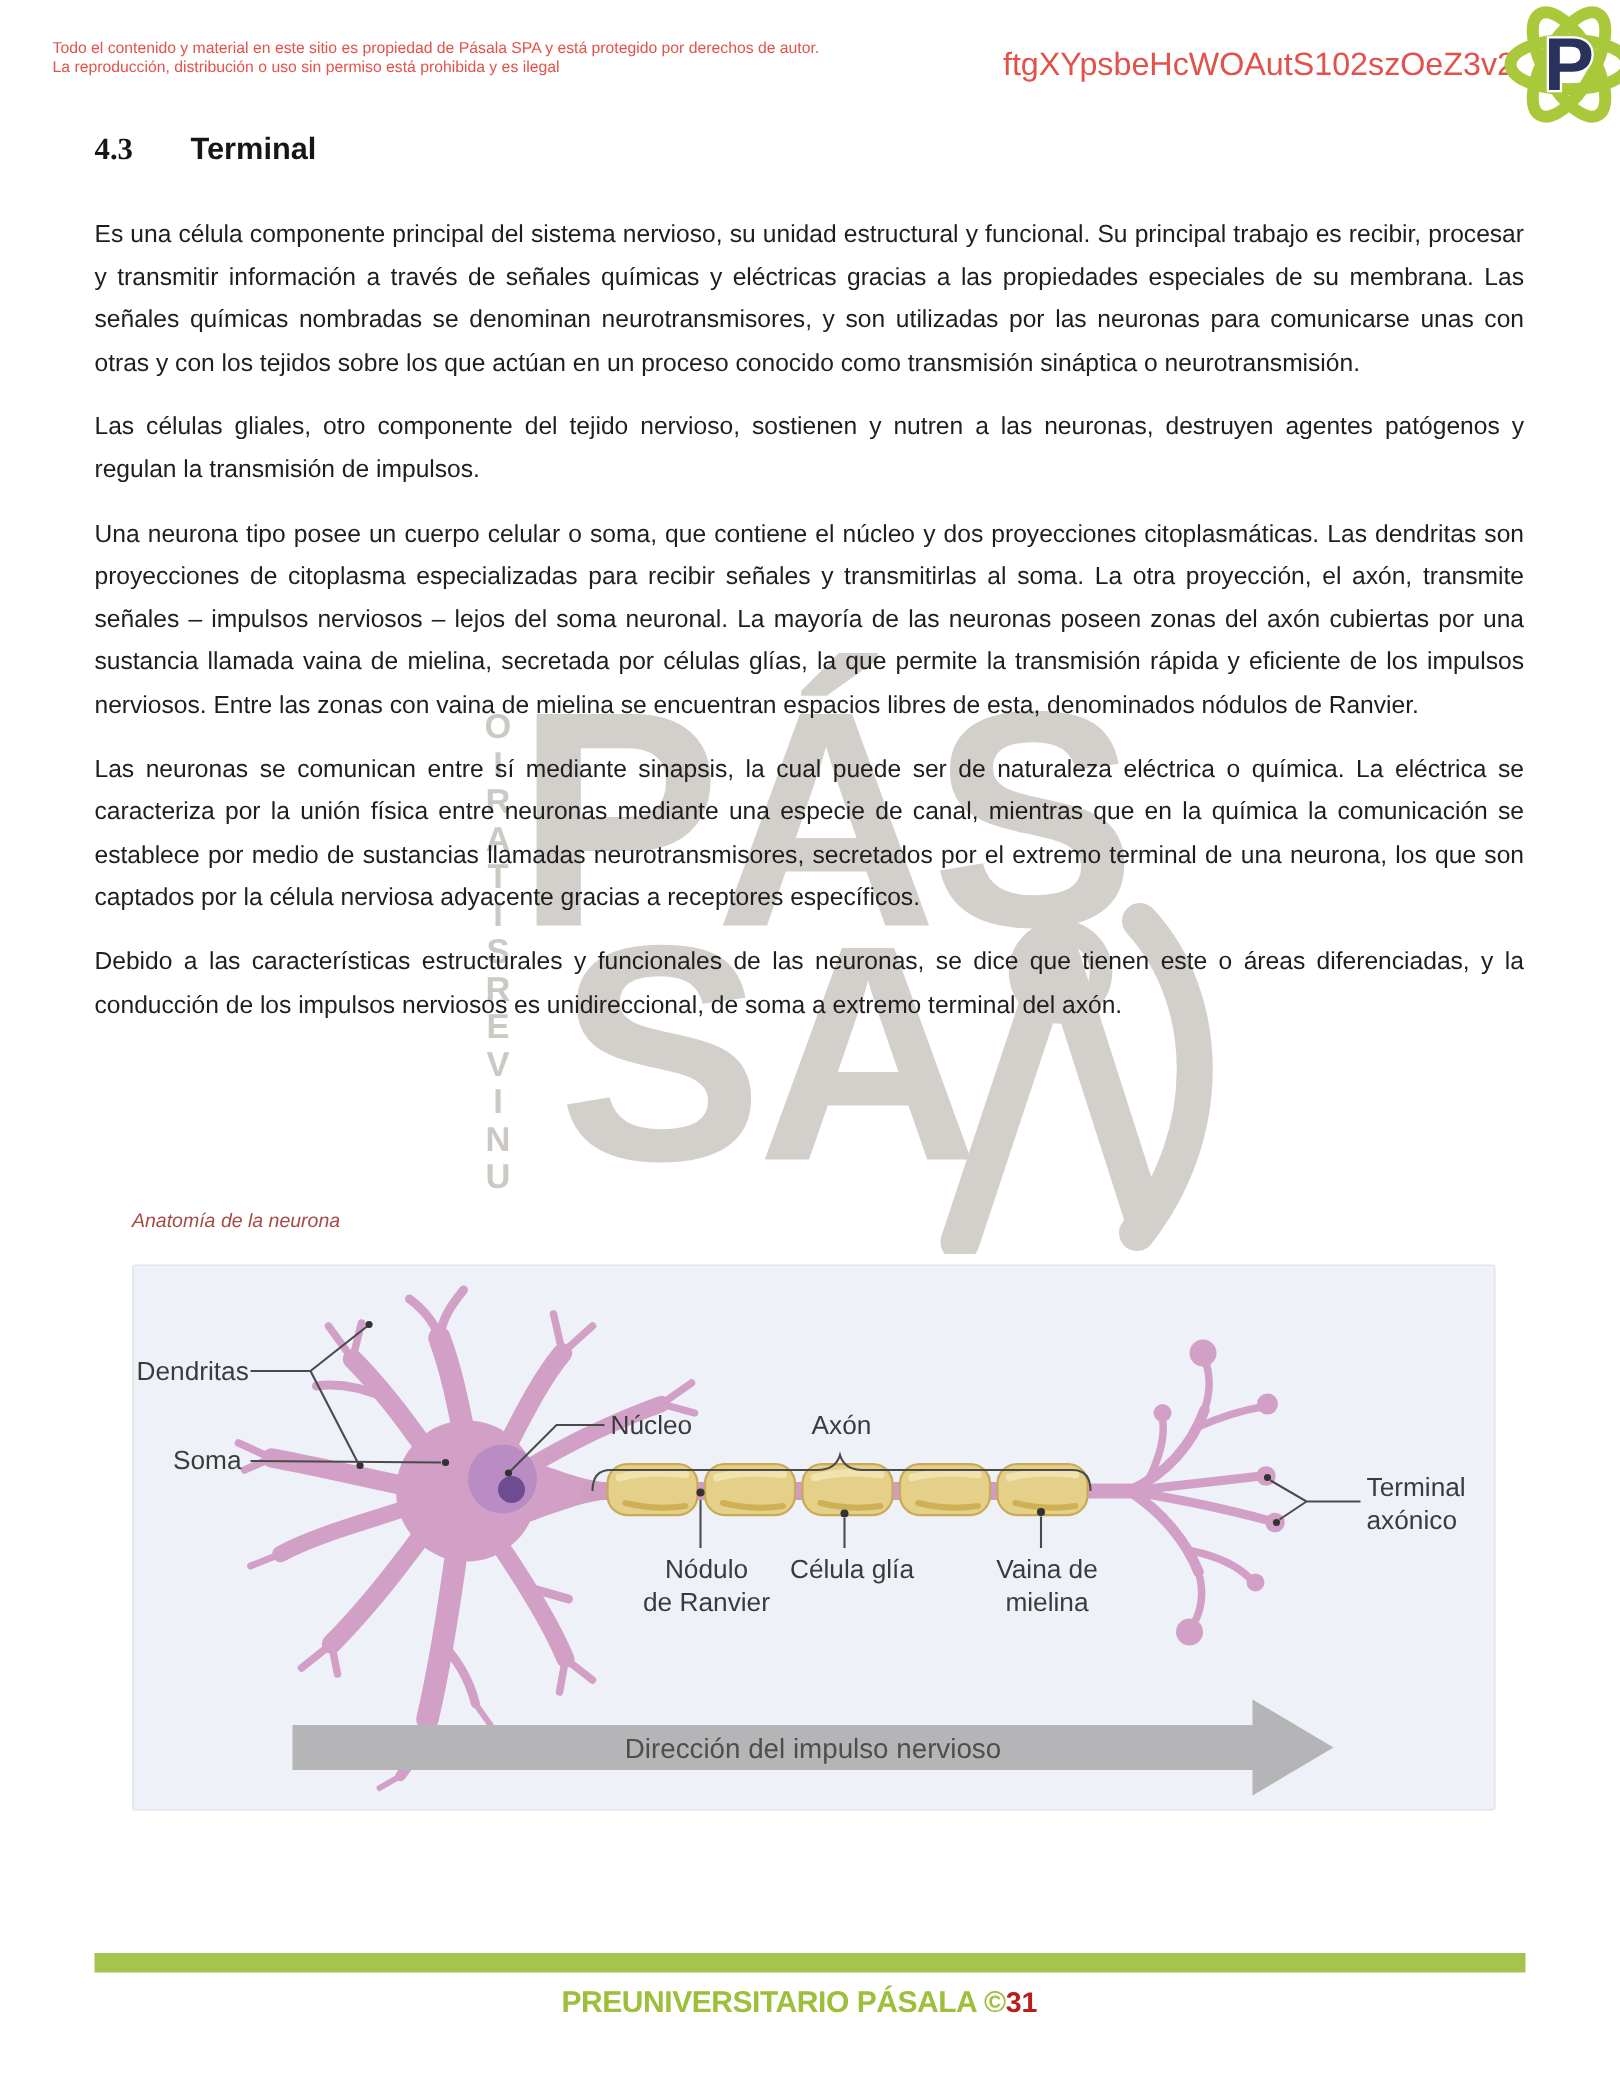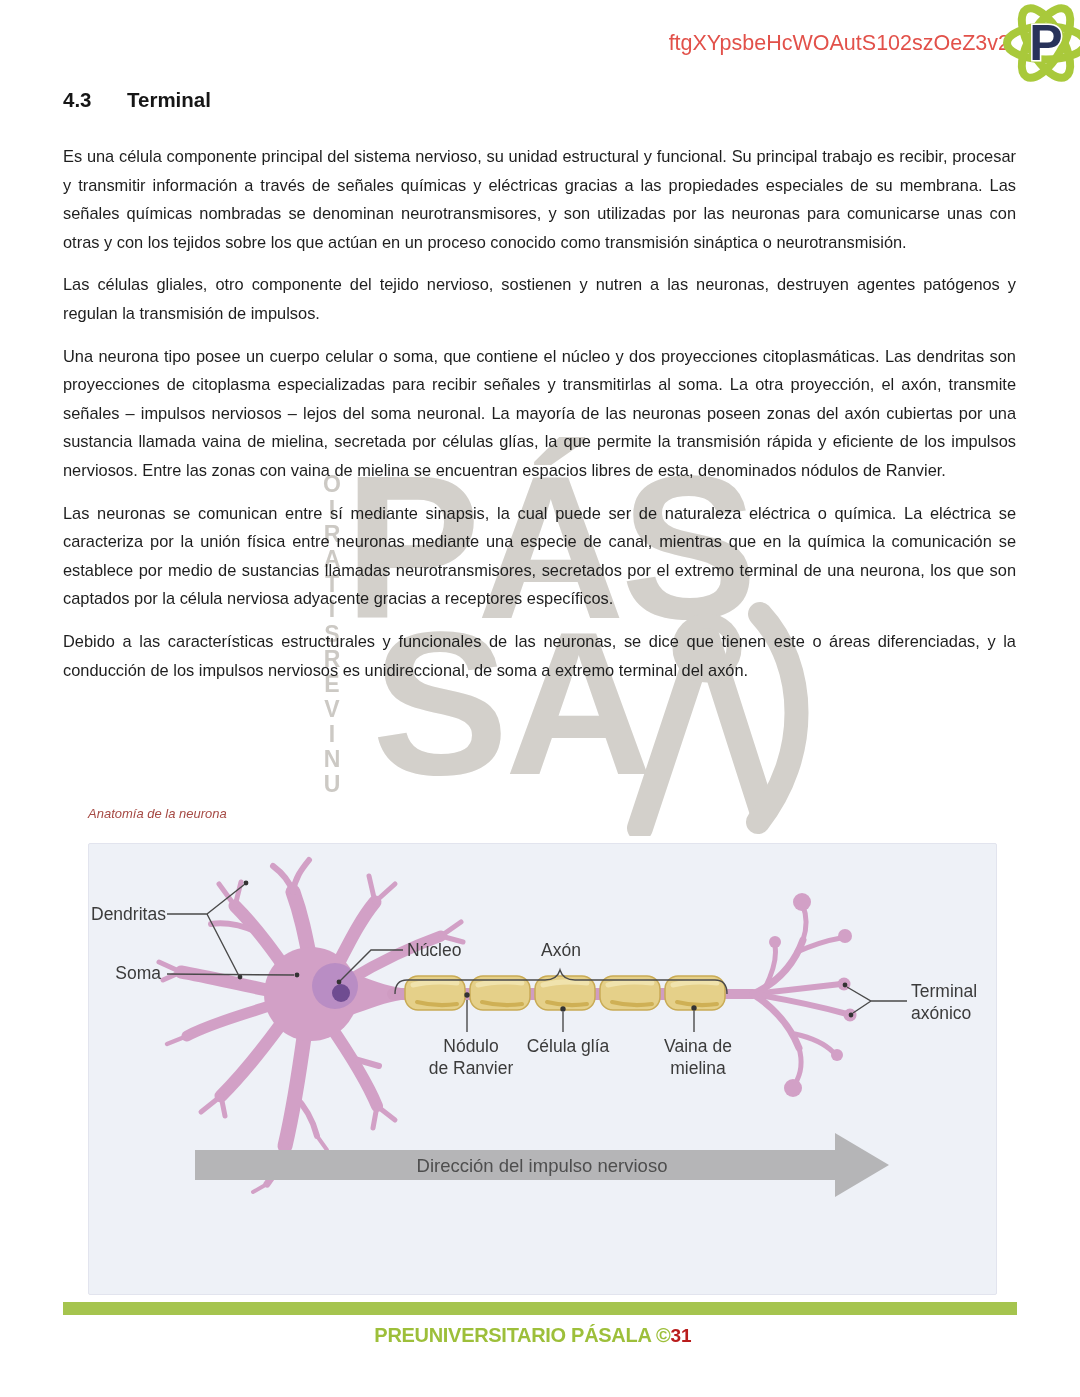--- a/index.html
+++ b/index.html
@@ -12,38 +12,38 @@
   .copyright {
     position:absolute; left:35px; top:26px; font-size:10.5px; line-height:12.5px;
     color:#e4524b; white-space:pre-line;
   }
   .wm-code {
     position:absolute; top:31px; right:70px; font-size:21.5px; color:#e2514a;
   }
   .logo { position:absolute; top:-3px; right:-12px; width:92px; height:92px; }
   
   .heading { position:absolute; left:63px; top:88px; font-size:20.5px; font-weight:bold; color:#161616; }
-  .heading .num { display:inline-block; width:64px; }
+  .heading .num { display:inline-block; width:64px;font-family:Liberation Serif, serif; }
   
   .content { position:absolute; left:63px; top:142px; width:954px; z-index:2; }
   .content p { font-size:16.4px; line-height:28.6px; text-align:justify; margin:0 1px 14px 0; color:#1e1e1e; }
   
   .wm { position:absolute; z-index:1; color:#d3d0cb; user-select:none; }
   .wm-vert {
     left:315px; top:472px; width:34px; font-size:23px; line-height:25px; font-weight:bold;
     color:#ccc9c4; text-align:center; white-space:pre-line;
   }
   .wm-big { font-weight:800; font-size:205px; line-height:1; letter-spacing:-4px; }
   .wm-big1 { left:344px; top:444px; }
   .wm-big2 { left:372px; top:600px; }
   .wm-shapes { position:absolute; left:610px; top:596px; z-index:1; }
   
   .fig-title { position:absolute; left:88px; top:806px; font-size:13px; color:#a64a44; z-index:2;font-style:italic; }
   .figure {
-    position:absolute; left:88px; top:843px; width:909px; height:452px; z-index:2;
+    position:absolute; left:88px; top:843px; width:909px; height:364px; z-index:2;
     background:#eef1f7; border:1px solid #e2e4ee; border-radius:2px;
   }
   .figure svg { display:block; }
   
   .footer-bar { position:absolute; left:63px; top:1302px; width:954px; height:13px; background:#a5c44e; }
   .footer-row {
     position:absolute; left:63px; top:1324px; width:954px; display:flex;
     justify-content:center; align-items:baseline;
   }
   .footer-brand { font-size:20px; font-weight:bold; color:#9dbf3a; letter-spacing:-0.3px; }
@@ -71,20 +71,22 @@
 N
 U</div>
   <div class="wm wm-big wm-big2">SA</div>
   <div class="wm wm-big wm-big1">PÁS</div>
   <svg class="wm-shapes" width="200" height="240" viewBox="0 0 200 240">
     <path d="M30,232 L95,36 L152,214" fill="none" stroke="#d3d0cb" stroke-width="26" stroke-linejoin="round" stroke-linecap="round"></path>
     <circle cx="97" cy="52" r="27" fill="none" stroke="#d3d0cb" stroke-width="15"></circle>
     <path d="M150,18 C198,70 200,160 148,226" fill="none" stroke="#d3d0cb" stroke-width="24" stroke-linecap="round"></path>
   </svg>
 
+  <div class="copyright">Todo el contenido y material en este sitio es propiedad de Pásala SPA y está protegido por derechos de autor.
+La reproducción, distribución o uso sin permiso está prohibida y es ilegal</div>
   <div class="wm-code">ftgXYpsbeHcWOAutS102szOeZ3v2</div>
   <svg class="logo" viewBox="0 0 92 92">
     <g fill="none" stroke="#a9c93b" stroke-width="8">
       <ellipse cx="46" cy="46" rx="39" ry="16.5"></ellipse>
       <ellipse cx="46" cy="46" rx="39" ry="16.5" transform="rotate(60 46 46)"></ellipse>
       <ellipse cx="46" cy="46" rx="39" ry="16.5" transform="rotate(120 46 46)"></ellipse>
     </g>
     <text x="46" y="63" text-anchor="middle" font-size="50" font-weight="800" fill="#28325a" stroke="#ffffff" stroke-width="3" paint-order="stroke">P</text>
   </svg>
 

